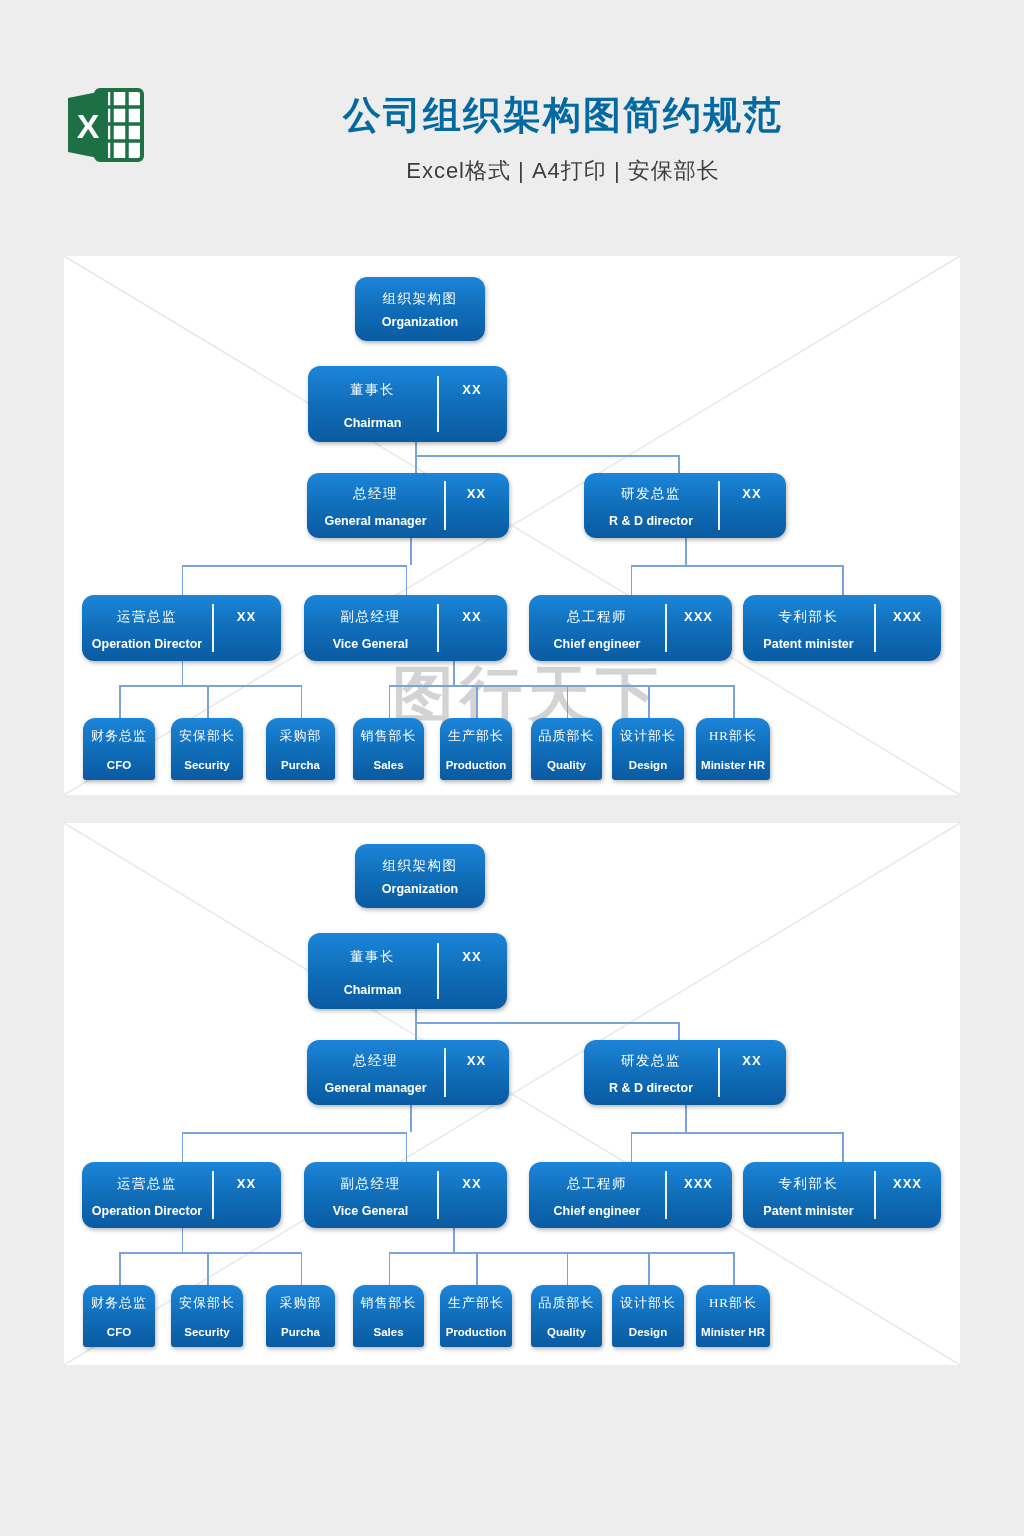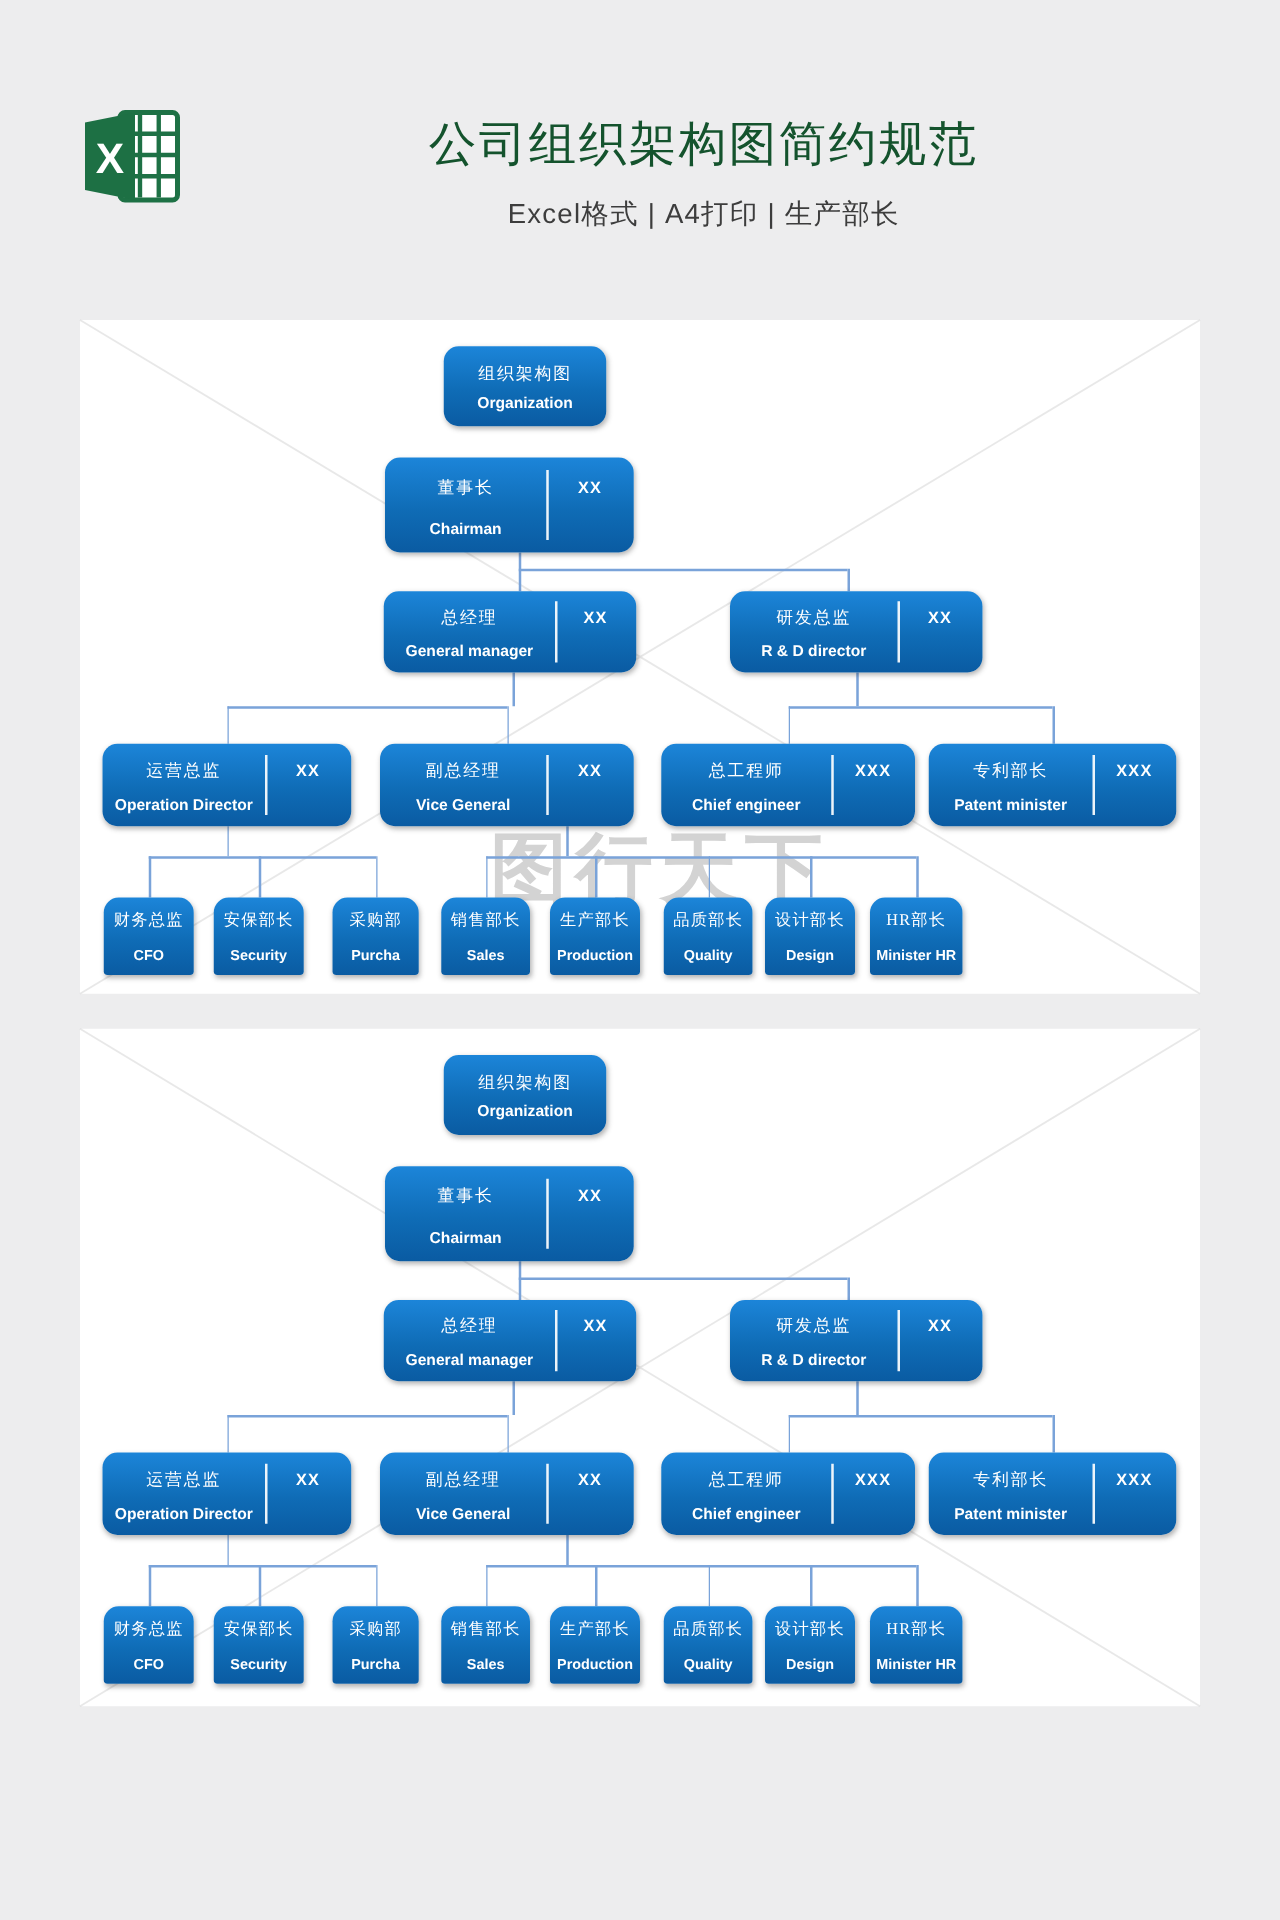--- a/index.html
+++ b/index.html
@@ -4,21 +4,21 @@
 <style>
   html,body{margin:0;padding:0;}
   body{
     width:1024px;height:1536px;position:relative;overflow:hidden;
     background:#ededee;
     font-family:"Liberation Sans","DejaVu Sans",sans-serif;
   }
   
   .page-title{
     position:absolute;left:166px;top:90px;width:794px;
-    text-align:center;font-size:38px;font-weight:normal;color:#14532d;
+    text-align:center;font-size:38px;font-weight:bold;color:#0369a1;
     letter-spacing:2px;white-space:nowrap;
   }
   .page-subtitle{
     position:absolute;left:166px;top:156px;width:794px;
     text-align:center;font-size:22px;color:#3d3d3d;letter-spacing:1px;
     white-space:nowrap;
   }
   .excel-logo{position:absolute;left:66px;top:87px;}
   
   .panel{position:absolute;left:64px;width:896px;background:#ffffff;}
@@ -72,21 +72,21 @@
       <line x1="46" y1="5" x2="46" y2="71"></line>
       <line x1="61" y1="5" x2="61" y2="71"></line>
       <line x1="32" y1="20" x2="74" y2="20"></line>
       <line x1="32" y1="37" x2="74" y2="37"></line>
       <line x1="32" y1="54" x2="74" y2="54"></line>
     </g>
     <polygon points="2,11 42,3 42,73 2,65" fill="#1d7044"></polygon>
     <text x="22" y="51" text-anchor="middle" font-size="34" font-weight="bold" fill="#ffffff" font-family="Liberation Sans, sans-serif">X</text>
   </svg>
   <div class="page-title">公司组织架构图简约规范</div>
-  <div class="page-subtitle">Excel格式 | A4打印 | 生产部长</div>
+  <div class="page-subtitle">Excel格式 | A4打印 | 安保部长</div>
 </div>
 
 <div class="panel" id="panel1">
   <div class="chart" id="chart1">
       <div class="conn" style="left: 351px; top: 186px; width: 1.5px; height: 31px;"></div>
       <div class="conn" style="left: 351px; top: 199px; width: 263px; height: 1.5px;"></div>
       <div class="conn" style="left: 614px; top: 199px; width: 1.5px; height: 18px;"></div>
       <div class="conn" style="left: 346px; top: 282px; width: 1.5px; height: 27px;"></div>
       <div class="conn" style="left: 117.5px; top: 309px; width: 224px; height: 1.5px;"></div>
       <div class="conn" style="left: 117.5px; top: 309px; width: 1.5px; height: 30px;"></div>

